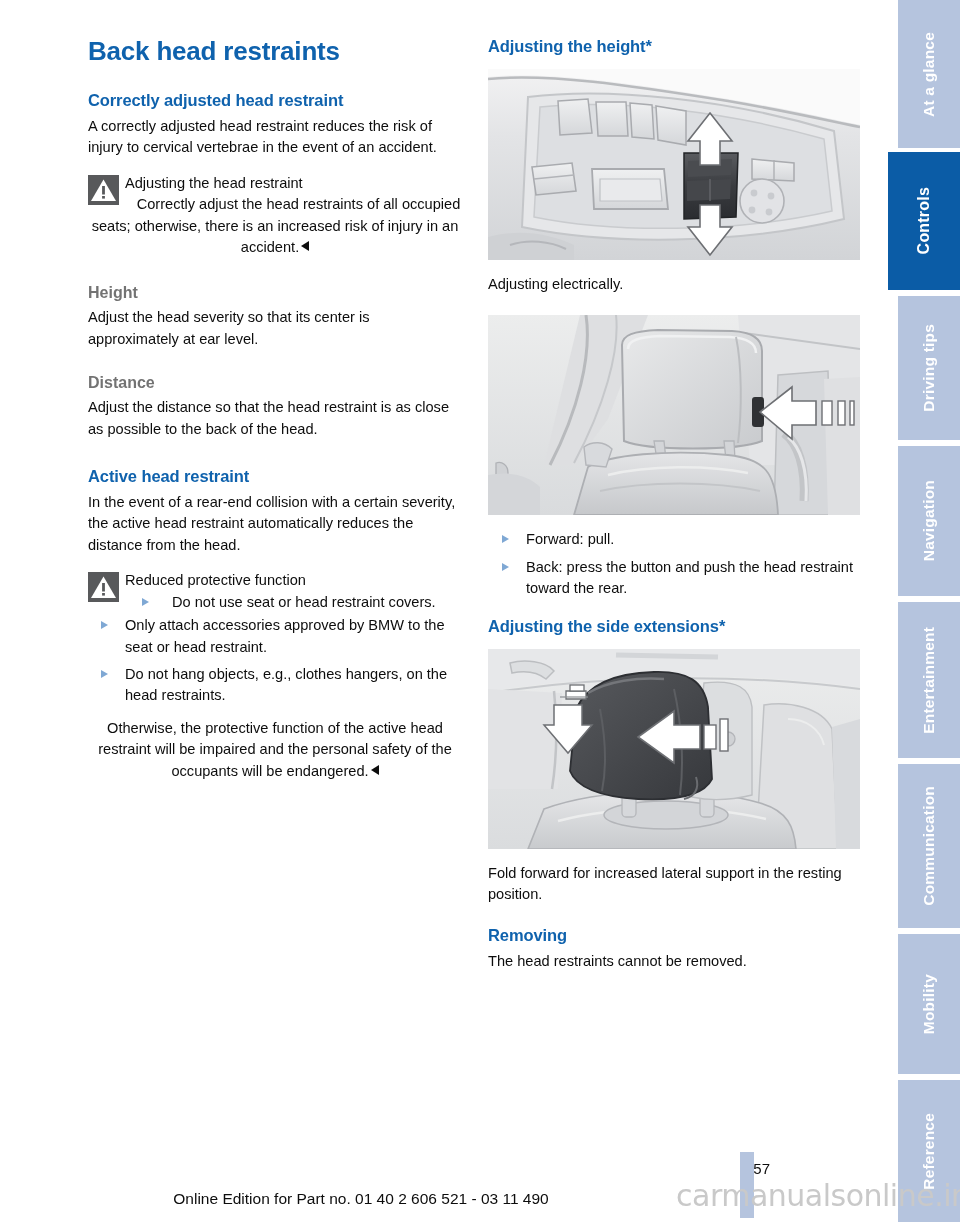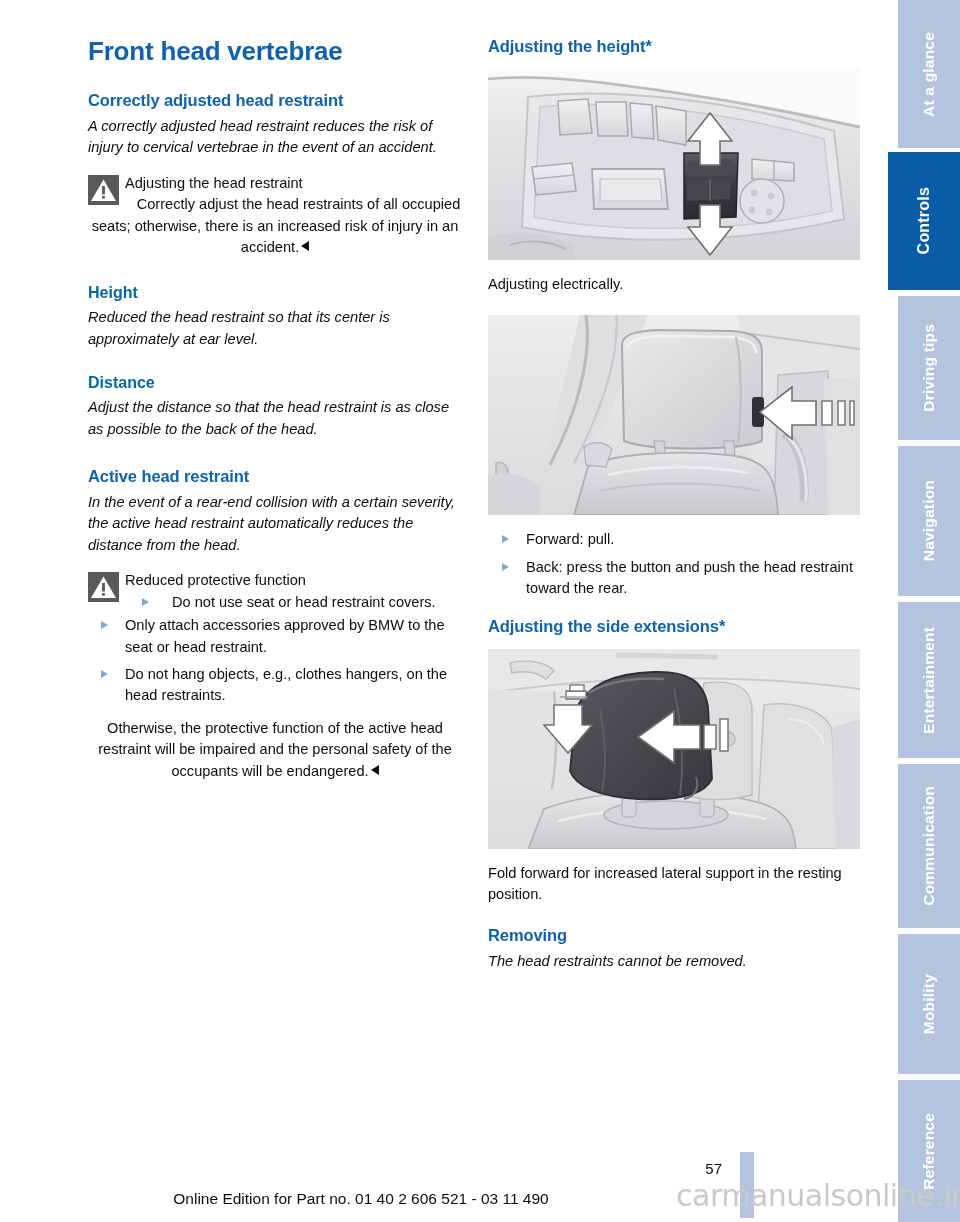--- a/index.html
+++ b/index.html
@@ -19,25 +19,25 @@
   
   h1.h-main{
     font-size:26px;line-height:30px;font-weight:bold;color:#0f62ad;
     margin:0 0 24px 0;letter-spacing:-0.2px;
   }
   h2.h-sec{
     font-size:16.5px;line-height:21px;font-weight:bold;color:#0f62ad;
     margin:0 0 5px 0;letter-spacing:-0.1px;
   }
   h3.h-sub{
-    font-size:16px;line-height:21px;font-weight:bold;color:#0369a1;
+    font-size:16px;line-height:21px;font-weight:bold;color:#737373;
     margin:0 0 4px 0;
   }
   p.body{
-    font-size:14.6px;line-height:21.4px;color:#0d0d0d;margin:0 0 14px 0;font-style:italic;
+    font-size:14.6px;line-height:21.4px;color:#0d0d0d;margin:0 0 14px 0;
   }
   .sp-12{height:12px;}
   .sp-22{height:22px;}
   .sp-8{height:8px;}
 
   
   .warn{position:relative;margin:0 0 2px 0;min-height:34px;}
   .warn-icon{
     position:absolute;left:0;top:2px;width:31px;height:30px;
     background:#58595b;display:block;
@@ -96,21 +96,21 @@
   .tab span{
     writing-mode:vertical-rl;transform:rotate(180deg);
     font-size:15.5px;font-weight:bold;letter-spacing:0.2px;white-space:nowrap;
   }
   .tab.active span{font-size:16px;}
 
   
   .footer{position:absolute;left:0;bottom:0;width:960px;height:70px;}
   .pageno{
     position:absolute;left:0;top:8px;width:722px;text-align:right;
-    font-size:15px;color:#0d0d0d;
+    font-size:15px;color:#0d0d0d;padding-left:48px;
   }
   .pagebar{
     position:absolute;left:740px;top:0px;width:14px;height:66px;background:#b5c4de;
   }
   .edition{
     position:absolute;left:0;top:38px;width:722px;text-align:center;
     font-size:15.5px;color:#0d0d0d;
   }
   .watermark{
     position:absolute;left:676px;top:1178px;
@@ -119,42 +119,42 @@
     white-space:nowrap;
   }
 </style>
 </head>
 <body>
 
 <div class="page">
 
   <div class="col col-left">
 
-    <h1 class="h-main">Front head vertebrae</h1>
+    <h1 class="h-main">Back head restraints</h1>
 
     <h2 class="h-sec">Correctly adjusted head restraint</h2>
     <p class="body">A correctly adjusted head restraint reduces the risk of injury to cervical vertebrae in the event of an accident.</p>
 
     <div class="warn">
       <span class="warn-icon">
         <svg viewBox="0 0 31 30" width="31" height="30">
           <rect x="0" y="0" width="31" height="30" fill="#58595b"></rect>
           <polygon points="15.5,4.5 28,26 3,26" fill="#ffffff"></polygon>
           <rect x="14.1" y="11" width="2.8" height="8.5" fill="#58595b"></rect>
           <rect x="14.1" y="21" width="2.8" height="2.6" fill="#58595b"></rect>
         </svg>
       </span>
       <p class="warn-title">Adjusting the head restraint</p>
       <p class="warn-body"><span>Correctly adjust the head restraints of all occupied seats; otherwise, there is an increased risk of injury in an accident.</span><span class="endmark"></span></p>
     </div>
 
     <div class="sp-22"></div>
 
     <h3 class="h-sub">Height</h3>
-    <p class="body">Reduced the head restraint so that its center is approximately at ear level.</p>
+    <p class="body">Adjust the head severity so that its center is approximately at ear level.</p>
 
     <div class="sp-8"></div>
 
     <h3 class="h-sub">Distance</h3>
     <p class="body">Adjust the distance so that the head restraint is as close as possible to the back of the head.</p>
 
     <div class="sp-12"></div>
 
     <h2 class="h-sec">Active head restraint</h2>
     <p class="body">In the event of a rear-end collision with a certain severity, the active head restraint automatically reduces the distance from the head.</p>

